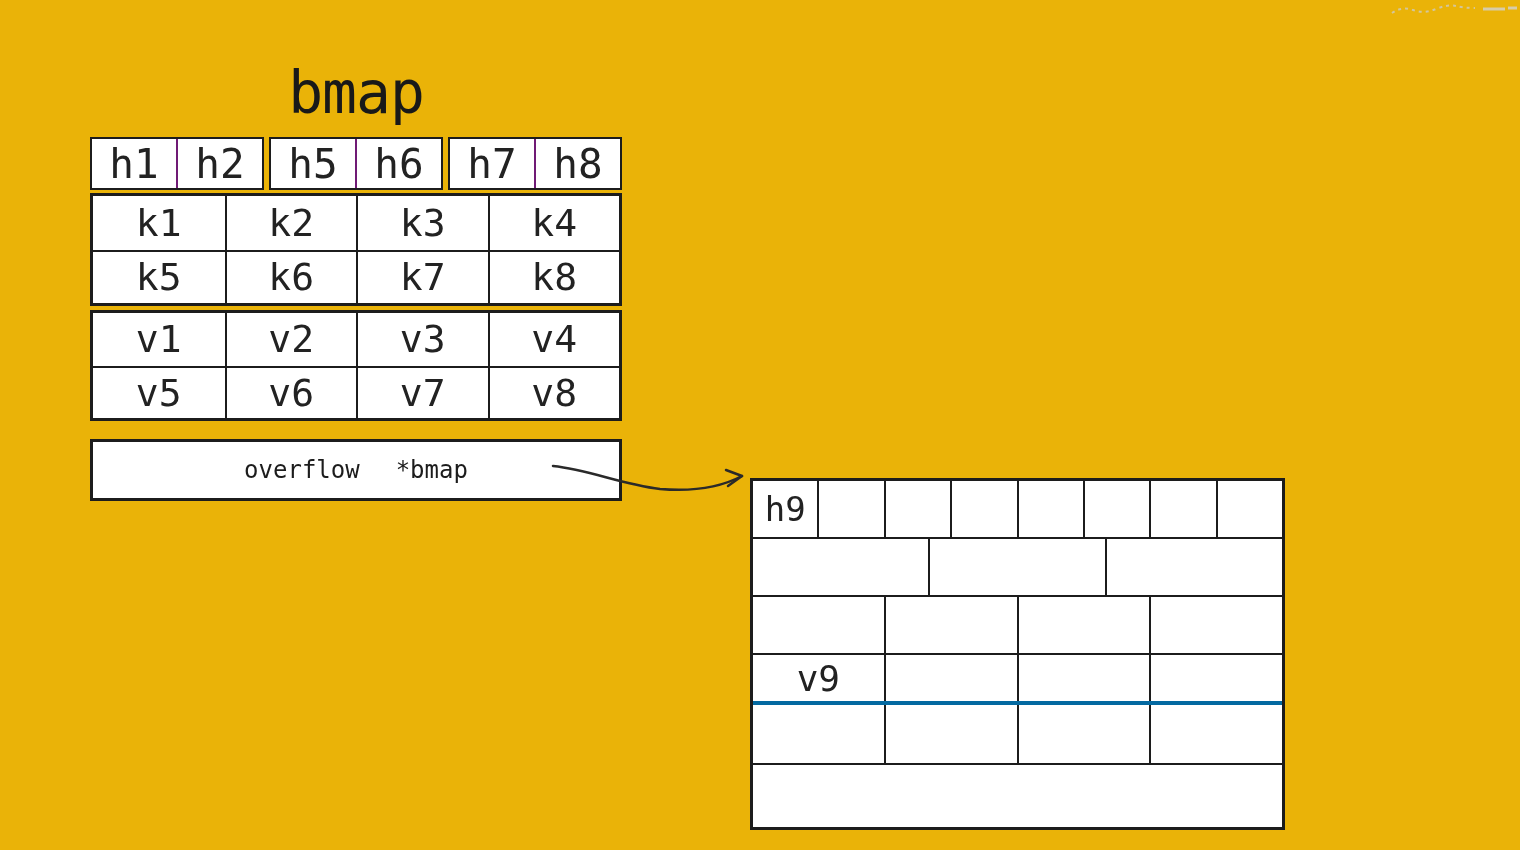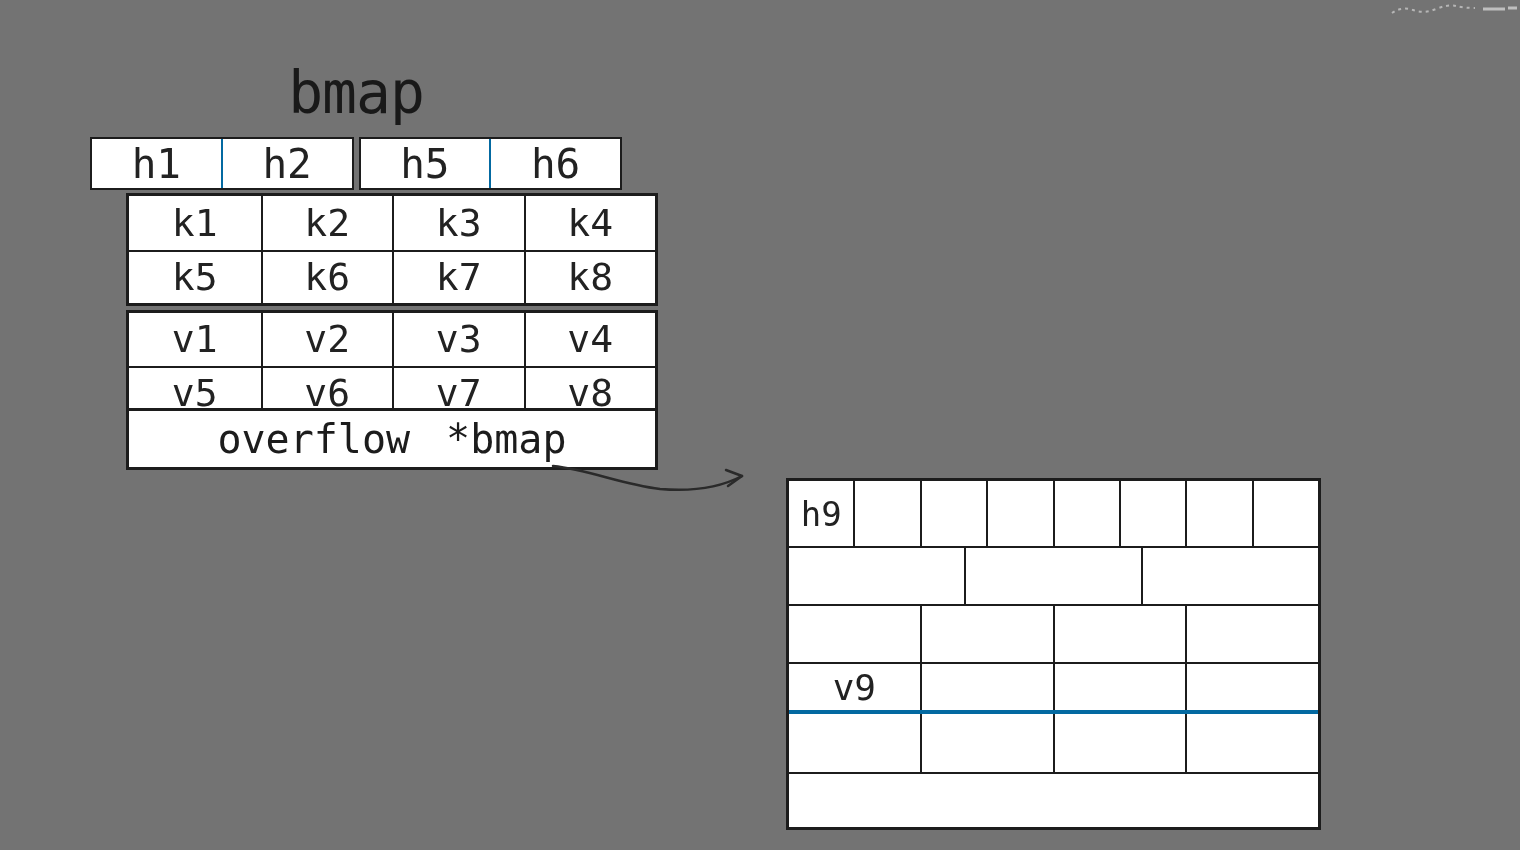--- a/index.html
+++ b/index.html
@@ -1,84 +1,84 @@
 <!DOCTYPE html>
 <html><head>
 <meta charset="utf-8">
 <style>
   html, body { margin: 0; padding: 0; background: #ffffff; }
   .canvas {
     position: relative;
     width: 1520px;
     height: 850px;
-    background: #737373;
+    background: #eab308;
     font-family: "DejaVu Sans Mono", "Liberation Mono", monospace;
     color: #1c1c1c;
     overflow: hidden;
   }
 
   
   .bmap-title {
     position: absolute;
     left: 90px; top: 60px; width: 532px;
     text-align: center;
     font-size: 58px;
     line-height: 66px;
     color: #191919;
     letter-spacing: -1px;
   }
 
   
-  .box { box-sizing: border-box; border: 3px solid #1c1c1c; background: #fff; position: absolute; margin-left: 36px; }
+  .box { box-sizing: border-box; border: 3px solid #1c1c1c; background: #fff; position: absolute; }
   .cell {
     box-sizing: border-box;
     display: flex; align-items: center; justify-content: center;
     font-size: 38px; color: #222;
   }
 
   
   .hash-strip {
     position: absolute;
     left: 90px; top: 137px; width: 532px; height: 53px;
     display: flex; gap: 5px;
   }
   .hash-group {
     flex: 1; display: flex;
     box-sizing: border-box; border: 2px solid #1c1c1c; background: #fff;
   }
   .hash-group .cell { flex: 1; font-size: 41px; }
-  .hash-group .cell + .cell { border-left: 2px solid #0369a1; }
+  .hash-group .cell + .cell { border-left: 2px solid #701a75; }
 
   
   .pair-grid {
     display: grid;
     grid-template-columns: repeat(4, 1fr);
     grid-template-rows: 1fr 1fr;
   }
   .keys-box   { left: 90px; top: 193px; width: 532px; height: 113px; }
   .values-box { left: 90px; top: 310px; width: 532px; height: 111px; }
   .pair-grid .cell:nth-child(4n+2),
   .pair-grid .cell:nth-child(4n+3),
   .pair-grid .cell:nth-child(4n+4) { border-left: 2px solid #1c1c1c; }
   .pair-grid .cell:nth-child(n+5)  { border-top: 2px solid #1c1c1c; }
 
   
   .overflow-box {
-    left: 90px; top: 408px; width: 532px; height: 62px;
+    left: 90px; top: 439px; width: 532px; height: 62px;
     display: flex; align-items: center; justify-content: center;
-    gap: 36px; font-size: 40px;
+    gap: 36px; font-size: 24px;
   }
 
   
   .bucket2 {
     left: 750px; top: 478px; width: 535px; height: 352px;
     display: flex; flex-direction: column;
   }
   .b2-row { display: flex; box-sizing: border-box; }
-  .b2-row.hashes { height: 67px; border-bottom: 2px solid #1c1c1c; text-align: right; }
+  .b2-row.hashes { height: 58px; border-bottom: 2px solid #1c1c1c; text-align: right; }
   .b2-row.hashes .cell { flex: 1; font-size: 34px; }
   .b2-row.hashes .cell + .cell { border-left: 2px solid #1c1c1c; }
   .b2-row.quad .cell { flex: 1; font-size: 36px; }
   .b2-row.quad .cell + .cell { border-left: 2px solid #1c1c1c; }
   .b2-row.r1 { height: 58px; border-bottom: 2px solid #1c1c1c; }
   .b2-row.r2 { height: 58px; border-bottom: 2px solid #1c1c1c; }
   .b2-row.r3 { height: 50px; border-bottom: 4px solid #0369a1; }
   .b2-row.r4 { height: 60px; border-bottom: 2px solid #1c1c1c; }
   .b2-row.overflow-slot { flex: 1; }
 
@@ -99,20 +99,24 @@
   <div class="bmap-title">bmap</div>
 
   <div class="hash-strip">
     <div class="hash-group">
       <div class="cell">h1</div>
       <div class="cell">h2</div>
     </div>
     <div class="hash-group">
       <div class="cell">h5</div>
       <div class="cell">h6</div>
+    </div>
+    <div class="hash-group">
+      <div class="cell">h7</div>
+      <div class="cell">h8</div>
     </div>
   </div>
 
   <div class="box pair-grid keys-box">
     <div class="cell">k1</div>
     <div class="cell">k2</div>
     <div class="cell">k3</div>
     <div class="cell">k4</div>
     <div class="cell">k5</div>
     <div class="cell">k6</div>

